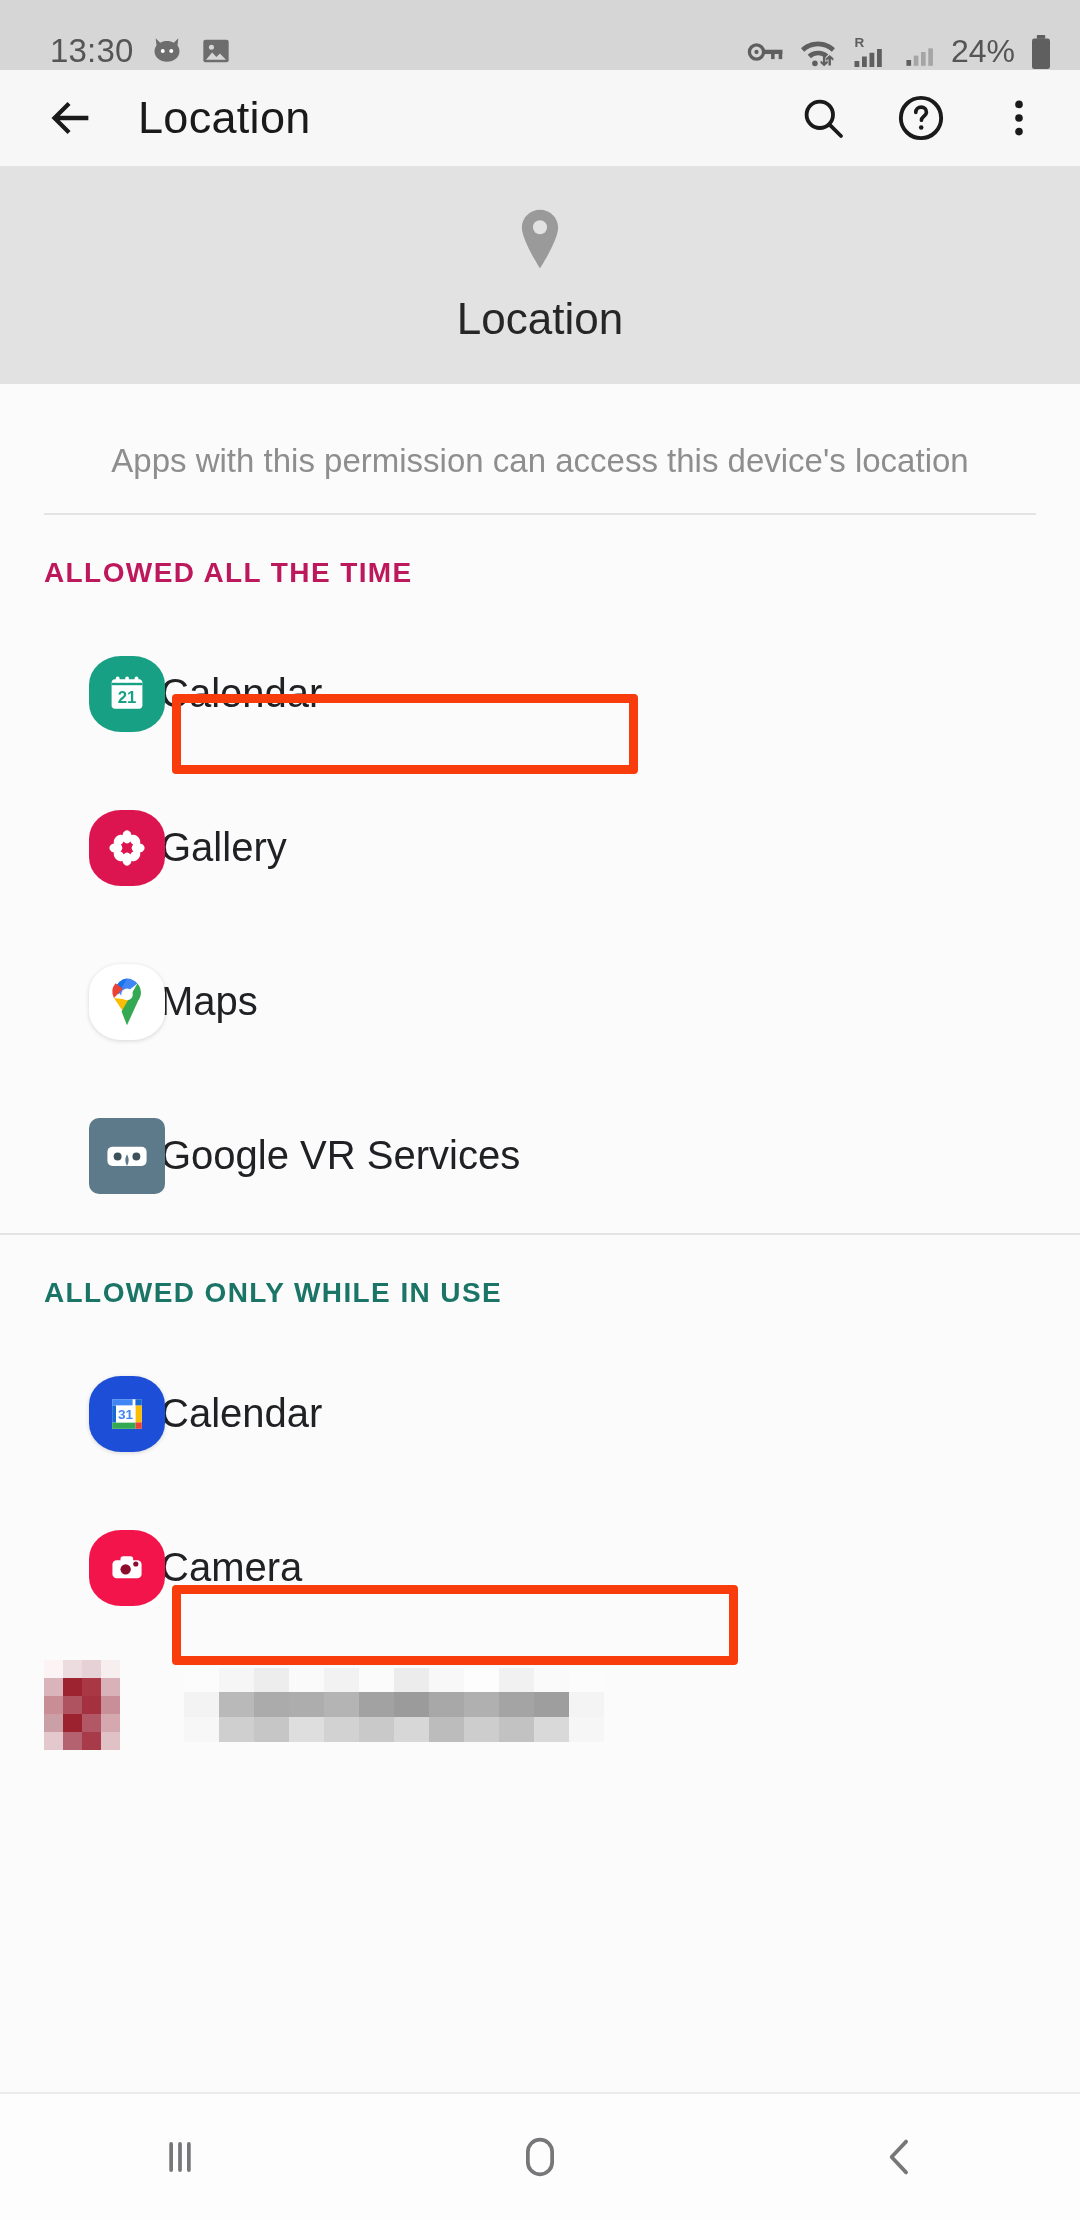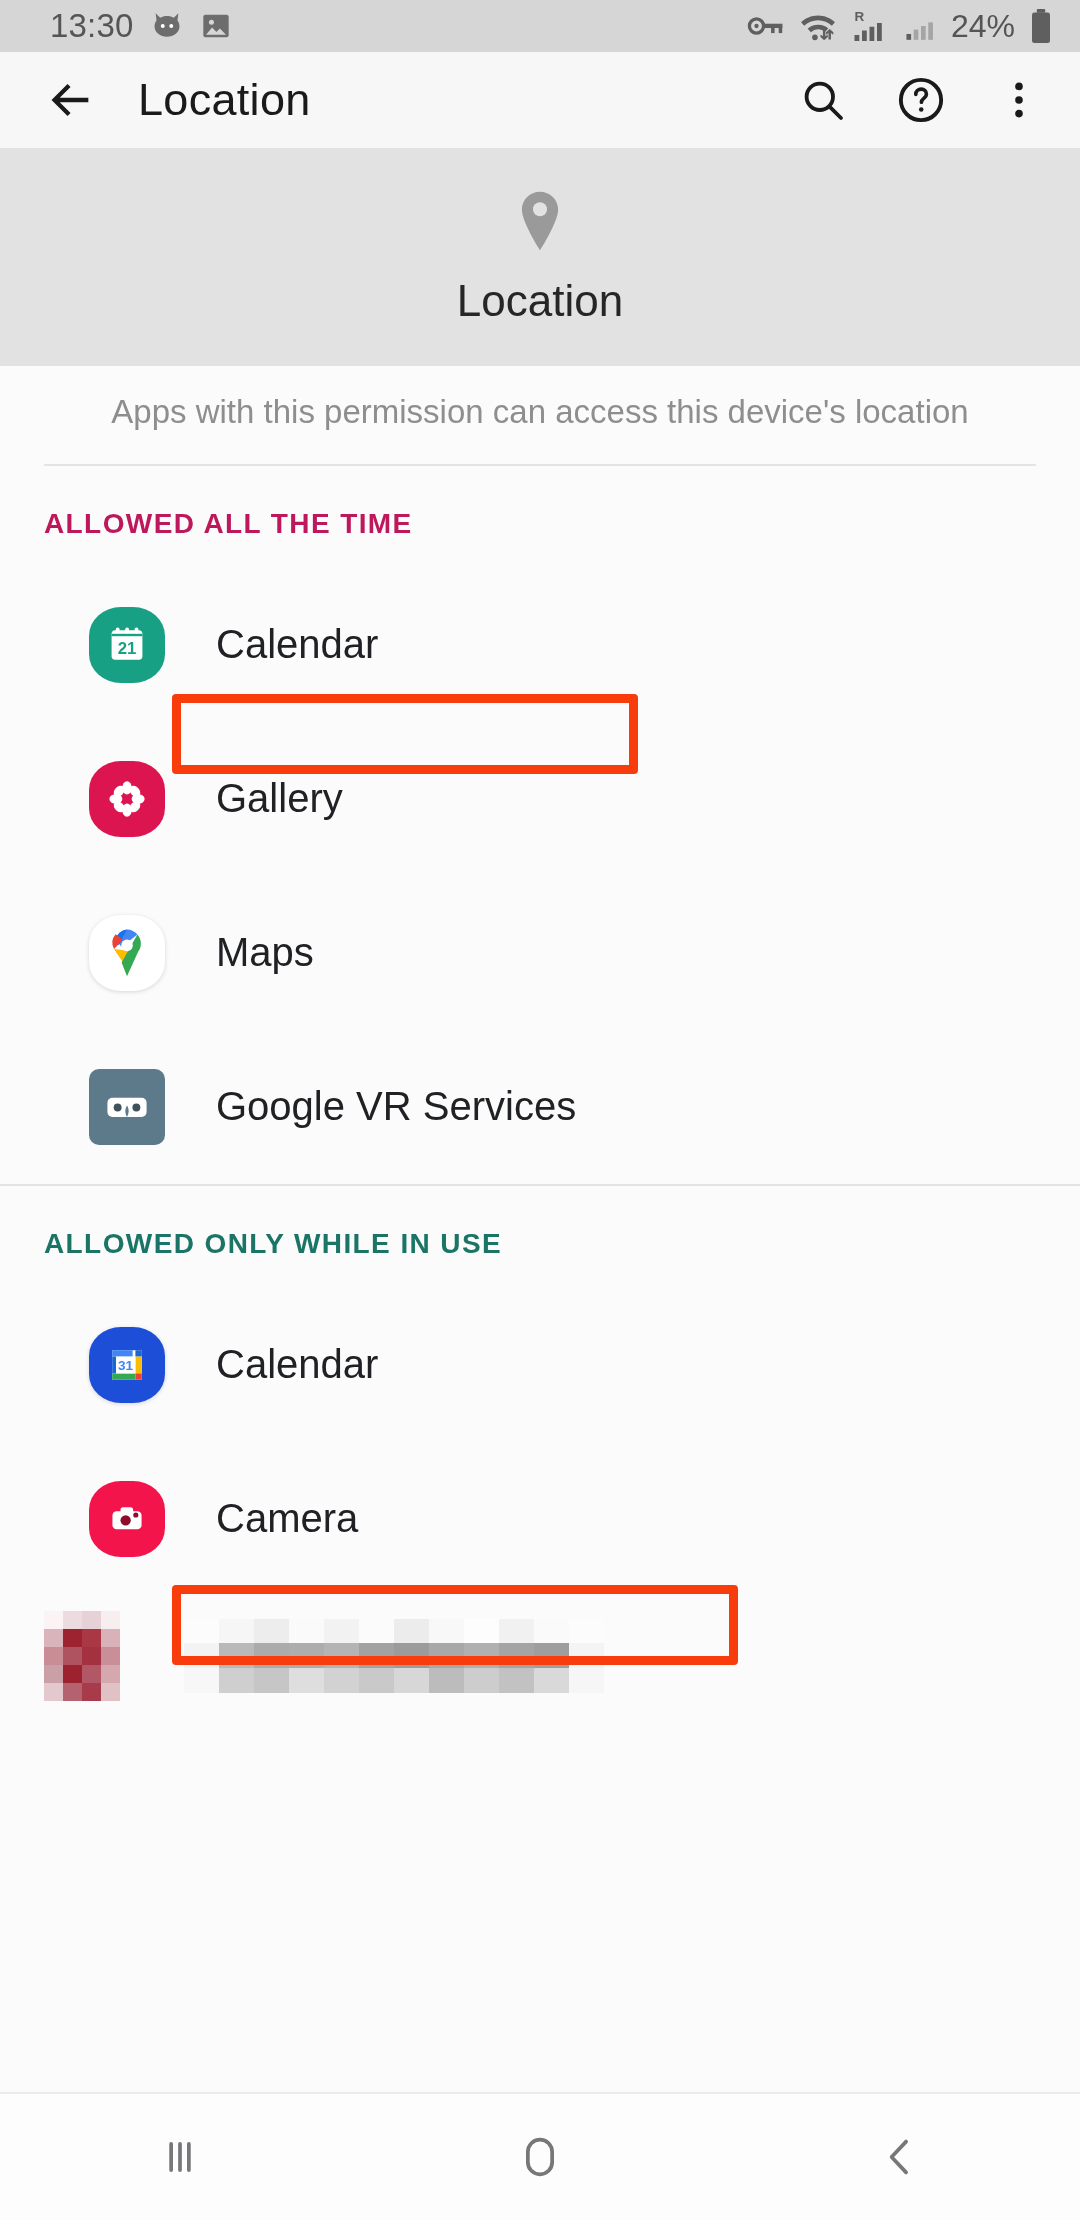--- a/index.html
+++ b/index.html
@@ -6,23 +6,23 @@
   html,body { width:1080px; height:2220px; }
   body {
     font-family:"Liberation Sans", sans-serif;
     background:#fbfbfb;
     overflow:hidden;
     position:relative;
   }
 
   
   #status-bar{
-    height:52px; width:100%;
+    height:70px; width:100%;
     background:#d6d6d6;
-    display:flex; align-items:center;
+    display:flex; align-items:flex-end;
     padding:0 26px 0 50px;
     color:#5a5a5a;
   }
   #status-left{ display:flex; align-items:center; gap:16px; }
   #status-clock{ font-size:33px; letter-spacing:.2px; color:#555; }
   #status-right{ margin-left:auto; display:flex; align-items:center; gap:13px; }
   .sb-icon{ display:flex; align-items:center; }
   #battery-pct{ font-size:32px; color:#555; }
 
   
@@ -47,20 +47,21 @@
     gap:16px;
   }
   #banner-title{ font-size:44px; color:#262626; }
 
   
   #permission-description{
     padding:24px 110px 30px;
     text-align:center;
     font-size:33px; line-height:1.32;
     color:#8e8e8e;
+    margin-top:31px;
   }
   .divider{ height:2px; background:#e4e4e4; margin:0 44px; }
   .divider-full{ height:2px; background:#e4e4e4; margin:0; }
 
   
   .section-header{
     font-size:28px; font-weight:bold;
     letter-spacing:1.4px;
     padding:42px 0 28px 44px;
   }
@@ -72,21 +73,21 @@
   }
 
   
   .app-row{
     display:flex; align-items:center;
     height:154px;
     padding-left:44px;
     cursor:pointer;
   }
   .app-icon{ width:76px;height:76px;flex:0 0 76px;position:relative;padding-left:45px; }
-  .app-label{ font-size:40px; color:#202124; margin-left:96px; }
+  .app-label{ font-size:40px; color:#202124; margin-left:40px; }
 
   
   .squircle{ width:76px;height:76px;border-radius:34%/30%; position:relative;
              display:flex;align-items:center;justify-content:center; }
   .samsung-sq{ border-radius:42%/38%; }
 
   
   #blurred-row{
     display:flex; align-items:center;
     height:120px; padding-left:44px;

